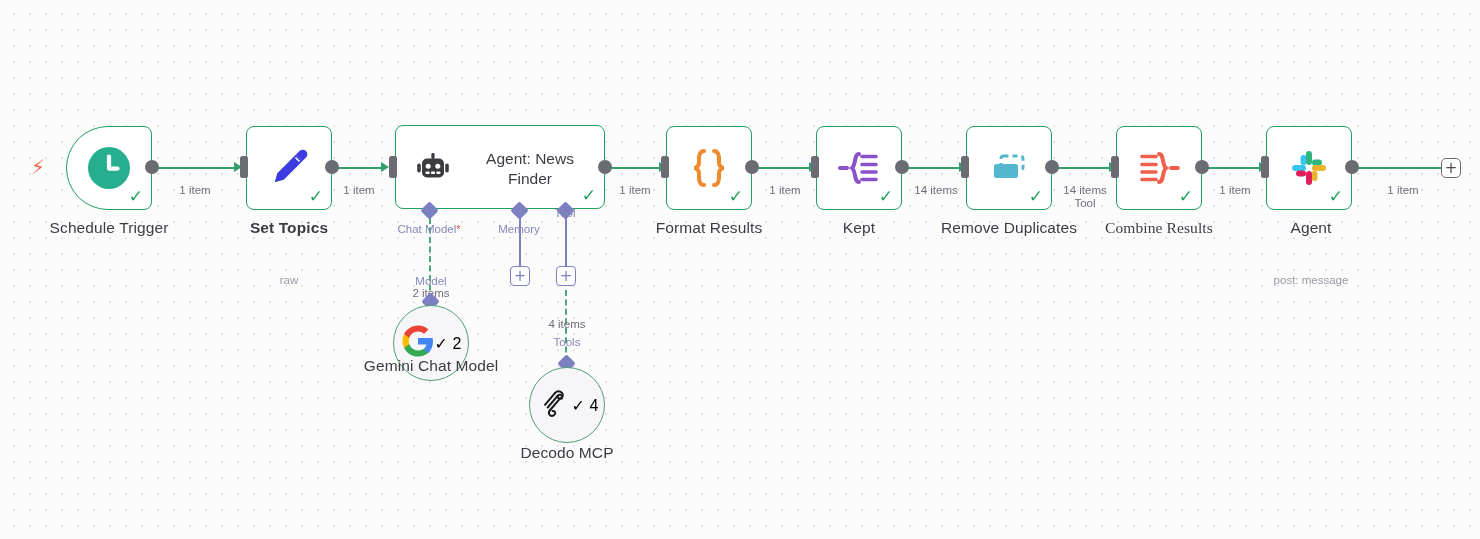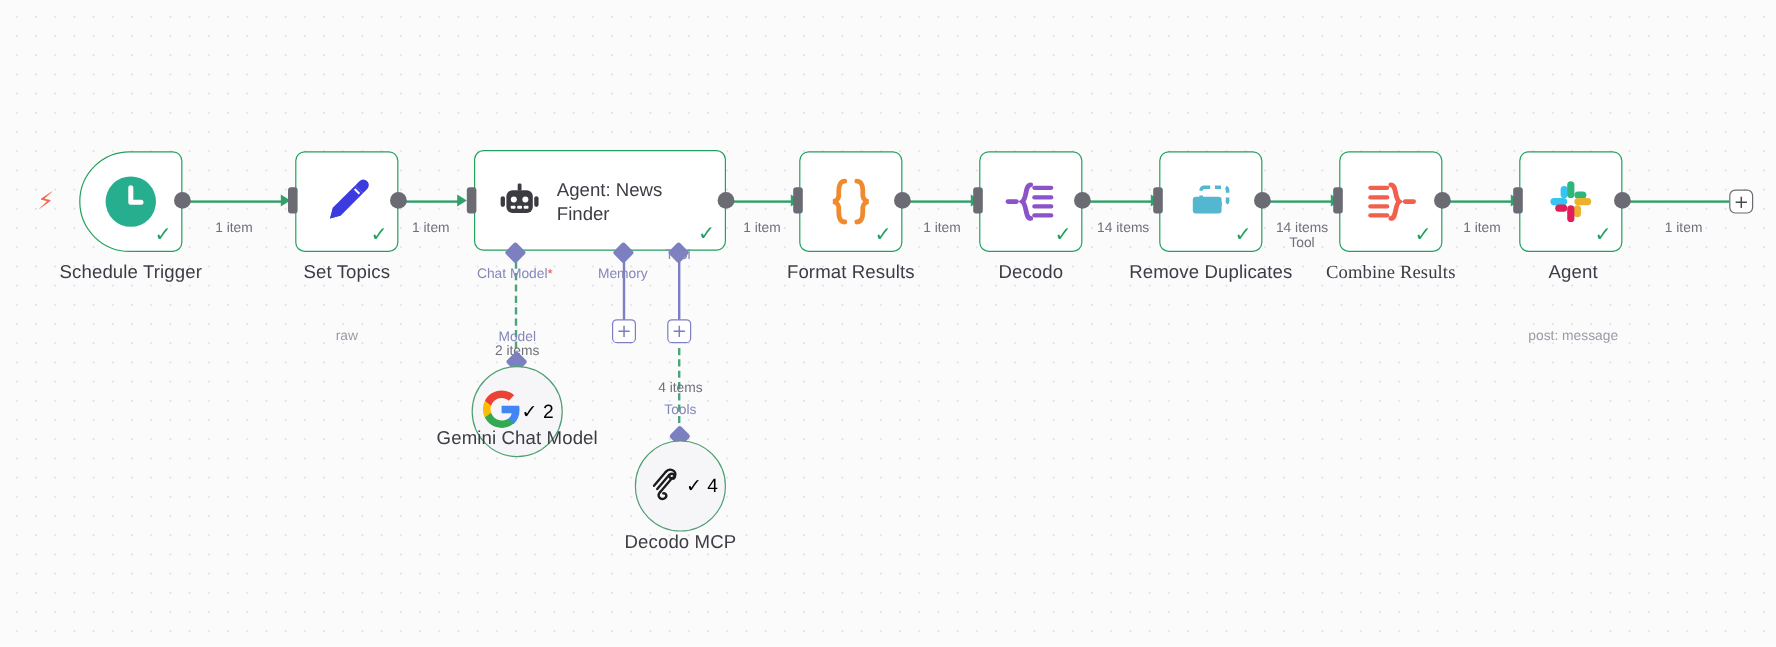--- a/index.html
+++ b/index.html
@@ -203,40 +203,40 @@
     <span class="icon">
       <svg width="46" height="46" viewBox="0 0 46 46">
         <path d="M9 37 L11.5 28 L30 9.5 L36.5 16 L18 34.5 Z" fill="#3b3be0"></path>
         <path d="M30 9.5 L33.5 6 A4.5 4.5 0 0 1 40 12.5 L36.5 16 Z" fill="#3b3be0"></path>
         <path d="M9 37 L11.5 28 L18 34.5 Z" fill="#3b3be0"></path>
         <path d="M29.5 12.5 L33.5 16.5" stroke="#ffffff" stroke-width="1.6"></path>
       </svg>
     </span>
     <span class="check">✓</span>
   </div>
-  <div class="node-label" style="left:209px; top:219px; width:160px;">Set Topics</div>
+  <div class="node-label" style="left:209px; top:219px; width:160px;font-weight:bold;">Set Topics</div>
   <div class="node-sublabel" style="left:209px; top:242px; width:160px;">raw</div>
   <div class="in-bar" style="left:240px; top:156px;"></div>
   <div class="out-dot" style="left:325px; top:160px;"></div>
 
   <div class="node wide" style="left:395px; top:125px;">
     <span class="icon" style="position:absolute; left:18px; top:24px;">
       <svg width="38" height="38" viewBox="0 0 38 38">
         <rect x="17.4" y="3" width="3.2" height="6" rx="1.2" fill="#3b3b42"></rect>
         <rect x="8" y="8.5" width="22" height="19" rx="5" fill="#3b3b42"></rect>
         <rect x="3.2" y="13.5" width="3.6" height="9" rx="1.8" fill="#3b3b42"></rect>
         <rect x="31.2" y="13.5" width="3.6" height="9" rx="1.8" fill="#3b3b42"></rect>
         <circle cx="14.2" cy="16.2" r="2.5" fill="#ffffff"></circle>
         <circle cx="23.8" cy="16.2" r="2.5" fill="#ffffff"></circle>
         <rect x="11.6" y="21.4" width="4" height="2.6" rx="0.8" fill="#ffffff"></rect>
         <rect x="17" y="21.4" width="4" height="2.6" rx="0.8" fill="#ffffff"></rect>
         <rect x="22.4" y="21.4" width="4" height="2.6" rx="0.8" fill="#ffffff"></rect>
       </svg>
     </span>
-    <span style="position:absolute; left:68px; top:23px; width:132px; font-size:15.5px; color:#3c3c44; line-height:20px;">Agent: News Finder</span>
+    <span style="position:absolute; left:68px; top:23px; width:132px; font-size:15.5px; color:#3c3c44; line-height:20px;text-align:center;">Agent: News Finder</span>
     <span class="check">✓</span>
   </div>
   <div class="in-bar" style="left:389px; top:156px;"></div>
   <div class="out-dot" style="left:598px; top:160px;"></div>
 
   <div class="diamond" style="left:423px; top:204px;"></div>
   <div class="port-label" style="left:379px; top:223px; width:100px;">
     <span>Chat Model</span><span class="req-star">*</span>
   </div>
   <div class="wire-label" style="left:389px; top:251px; width:84px;">2 items</div>
@@ -271,21 +271,21 @@
         <path d="M5 23 H12" stroke="#8c52c9" stroke-width="4" stroke-linecap="round"></path>
         <path d="M24 9 C19 9 21 20 17 23 C21 26 19 37 24 37" stroke="#8c52c9" stroke-width="4" fill="none" stroke-linecap="round"></path>
         <path d="M27 11.5 H41" stroke="#8c52c9" stroke-width="3.6" stroke-linecap="round"></path>
         <path d="M27 19.5 H41" stroke="#8c52c9" stroke-width="3.6" stroke-linecap="round"></path>
         <path d="M27 27 H41" stroke="#8c52c9" stroke-width="3.6" stroke-linecap="round"></path>
         <path d="M27 34.5 H41" stroke="#8c52c9" stroke-width="3.6" stroke-linecap="round"></path>
       </svg>
     </span>
     <span class="check">✓</span>
   </div>
-  <div class="node-label" style="left:779px; top:219px; width:160px;">Decodo</div>
+  <div class="node-label" style="left:779px; top:219px; width:160px;">Kept</div>
   <div class="in-bar" style="left:811px; top:156px;"></div>
   <div class="out-dot" style="left:895px; top:160px;"></div>
 
   <div class="node" style="left:966px; top:126px;">
     <span class="icon">
       <svg width="48" height="46" viewBox="0 0 48 46">
         <rect x="16" y="11" width="22" height="14" rx="2.5" fill="none" stroke="#53b8cf" stroke-width="3" stroke-dasharray="5 4"></rect>
         <rect x="9" y="19" width="24" height="14" rx="2.5" fill="#53b8cf"></rect>
       </svg>
     </span>

